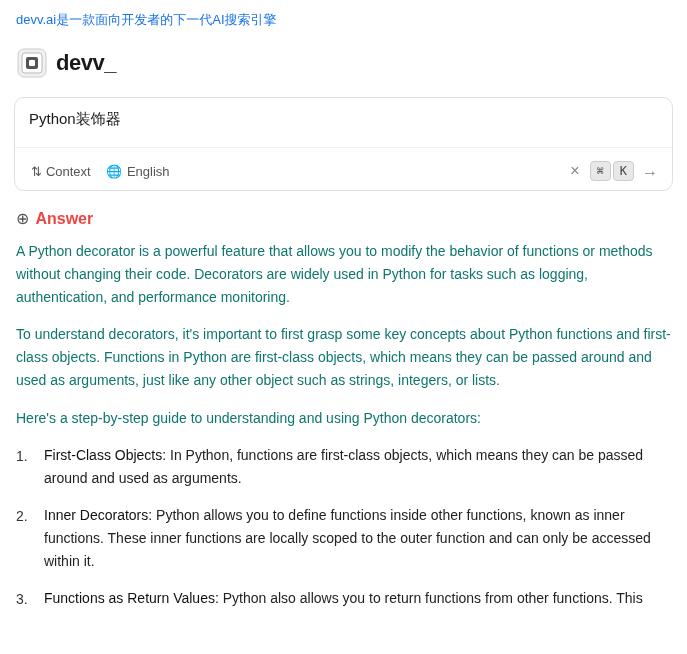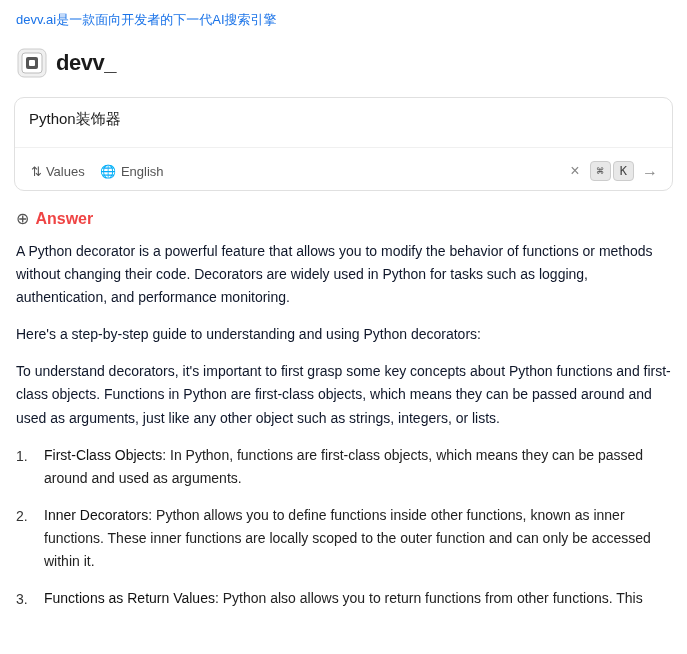--- a/index.html
+++ b/index.html
@@ -122,21 +122,21 @@
       color: #555;
     }
     .answer-title {
       font-size: 16px;
       font-weight: 700;
       color: #ef4444;
     }
     .answer-paragraph {
       font-size: 14px;
       line-height: 1.65;
-      color: #0f172a;
+      color: #0f766e;
       margin-bottom: 14px;
     }
     .step-list {
       padding-left: 0;
       list-style: none;
       counter-reset: step-counter;
     }
     .step-list li {
       display: flex;
       gap: 10px;
@@ -183,21 +183,21 @@
 </div>
 
 <div class="search-box-wrapper">
   <div class="search-input-row">
     <span class="search-input-text">Python装饰器</span>
   </div>
   <div class="divider"></div>
   <div class="search-controls-row">
     <button class="ctrl-btn">
       <span class="ctrl-icon">⇅</span>
-      <span>Values</span>
+      <span>Context</span>
     </button>
     <button class="ctrl-btn">
       <span class="ctrl-icon">🌐</span>
       <span>English</span>
     </button>
     <div class="spacer"></div>
     <button class="close-btn">×</button>
     <div class="kbd-group">
       <span class="kbd">⌘</span>
       <span class="kbd">K</span>
@@ -206,22 +206,22 @@
   </div>
 </div>
 
 <div class="content-area">
   <div class="answer-heading">
     <span class="answer-icon">⊕</span>
     <span class="answer-title">Answer</span>
   </div>
 
   <p class="answer-paragraph">A Python decorator is a powerful feature that allows you to modify the behavior of functions or methods without changing their code. Decorators are widely used in Python for tasks such as logging, authentication, and performance monitoring.</p>
+  <p class="answer-paragraph">To understand decorators, it's important to first grasp some key concepts about Python functions and first-class objects. Functions in Python are first-class objects, which means they can be passed around and used as arguments, just like any other object such as strings, integers, or lists.</p>
   <p class="answer-paragraph">Here's a step-by-step guide to understanding and using Python decorators:</p>
-  <p class="answer-paragraph">To understand decorators, it's important to first grasp some key concepts about Python functions and first-class objects. Functions in Python are first-class objects, which means they can be passed around and used as arguments, just like any other object such as strings, integers, or lists.</p>
 
   <ol class="step-list">
 
   <li>
         <span class="step-num">1.</span>
         <div class="step-text"><strong>First-Class Objects</strong><span>: In Python, functions are first-class objects, which means they can be passed around and used as arguments.</span></div>
       </li>
       <li>
         <span class="step-num">2.</span>
         <div class="step-text"><strong>Inner Decorators</strong><span>: Python allows you to define functions inside other functions, known as inner functions. These inner functions are locally scoped to the outer function and can only be accessed within it.</span></div>

